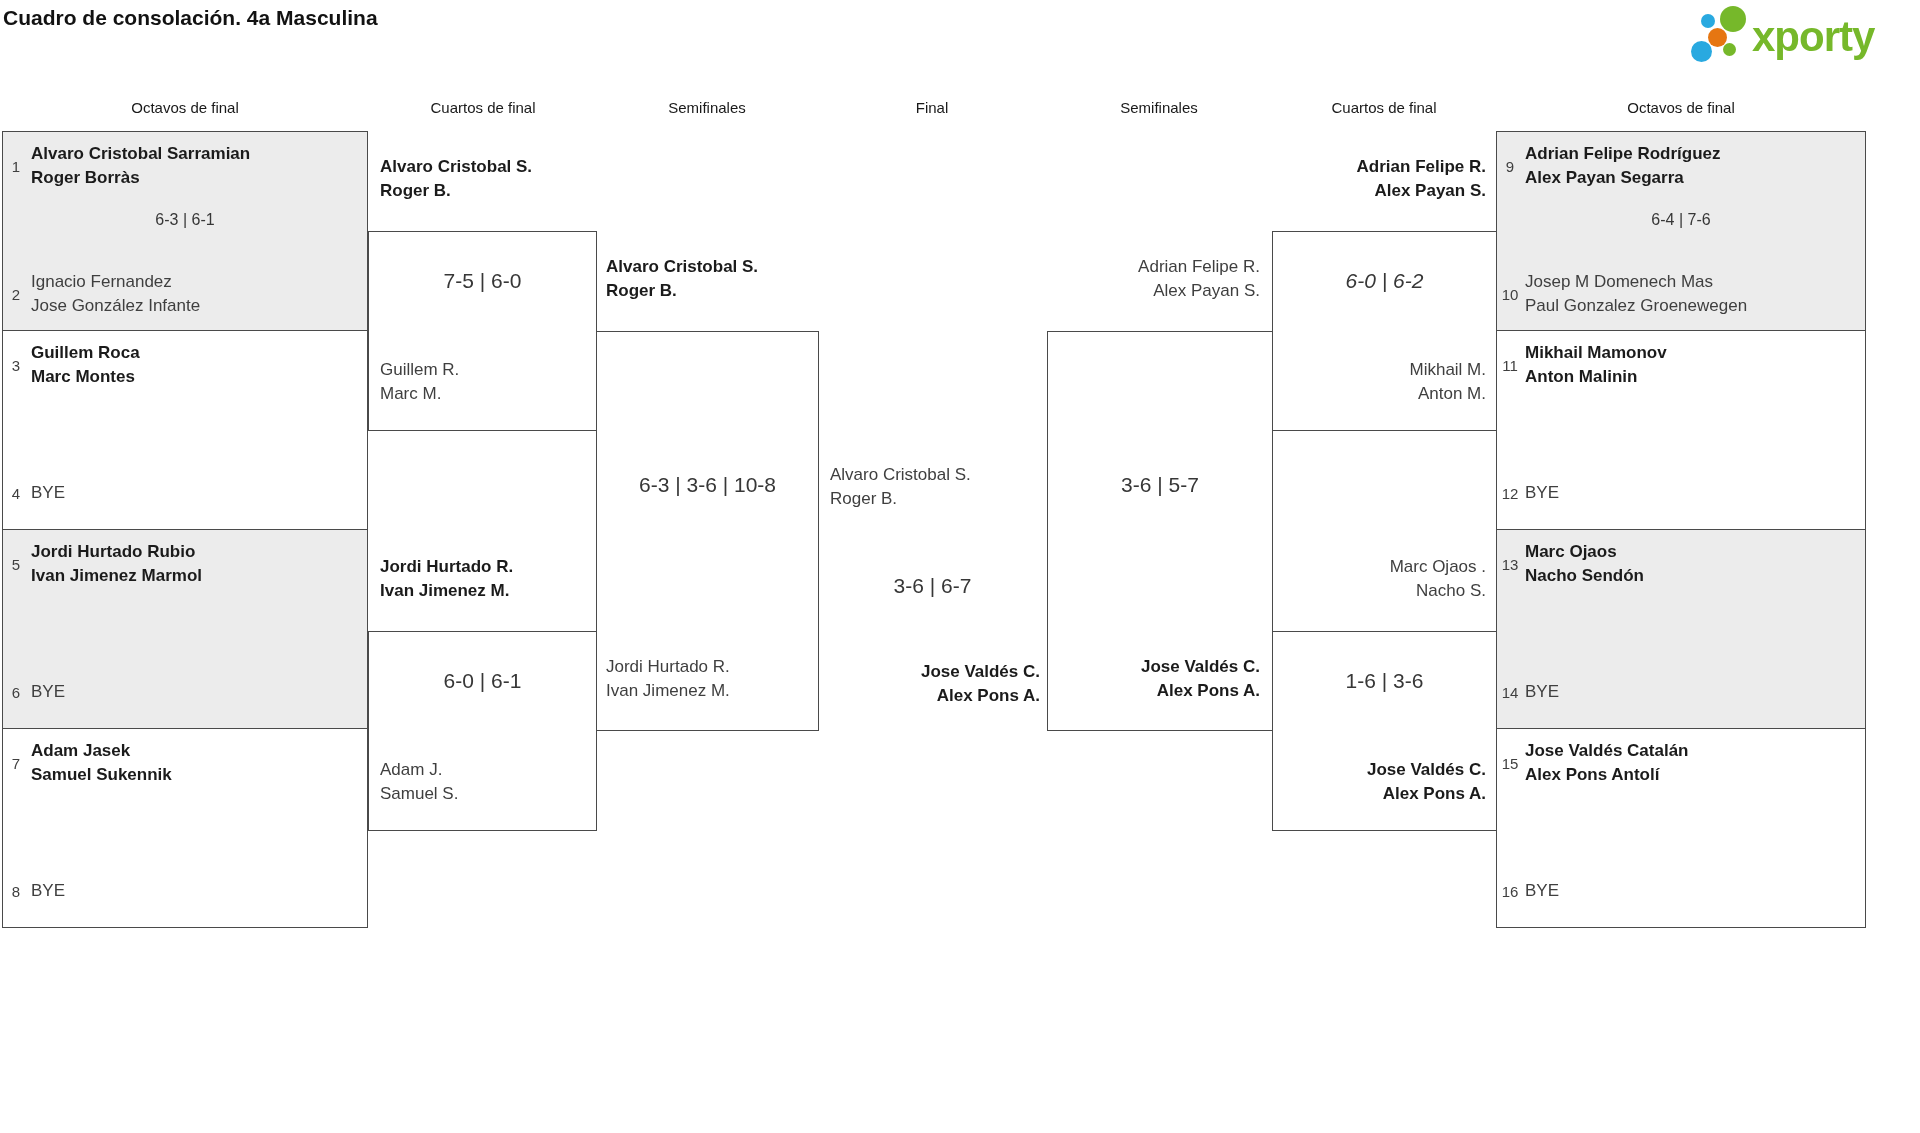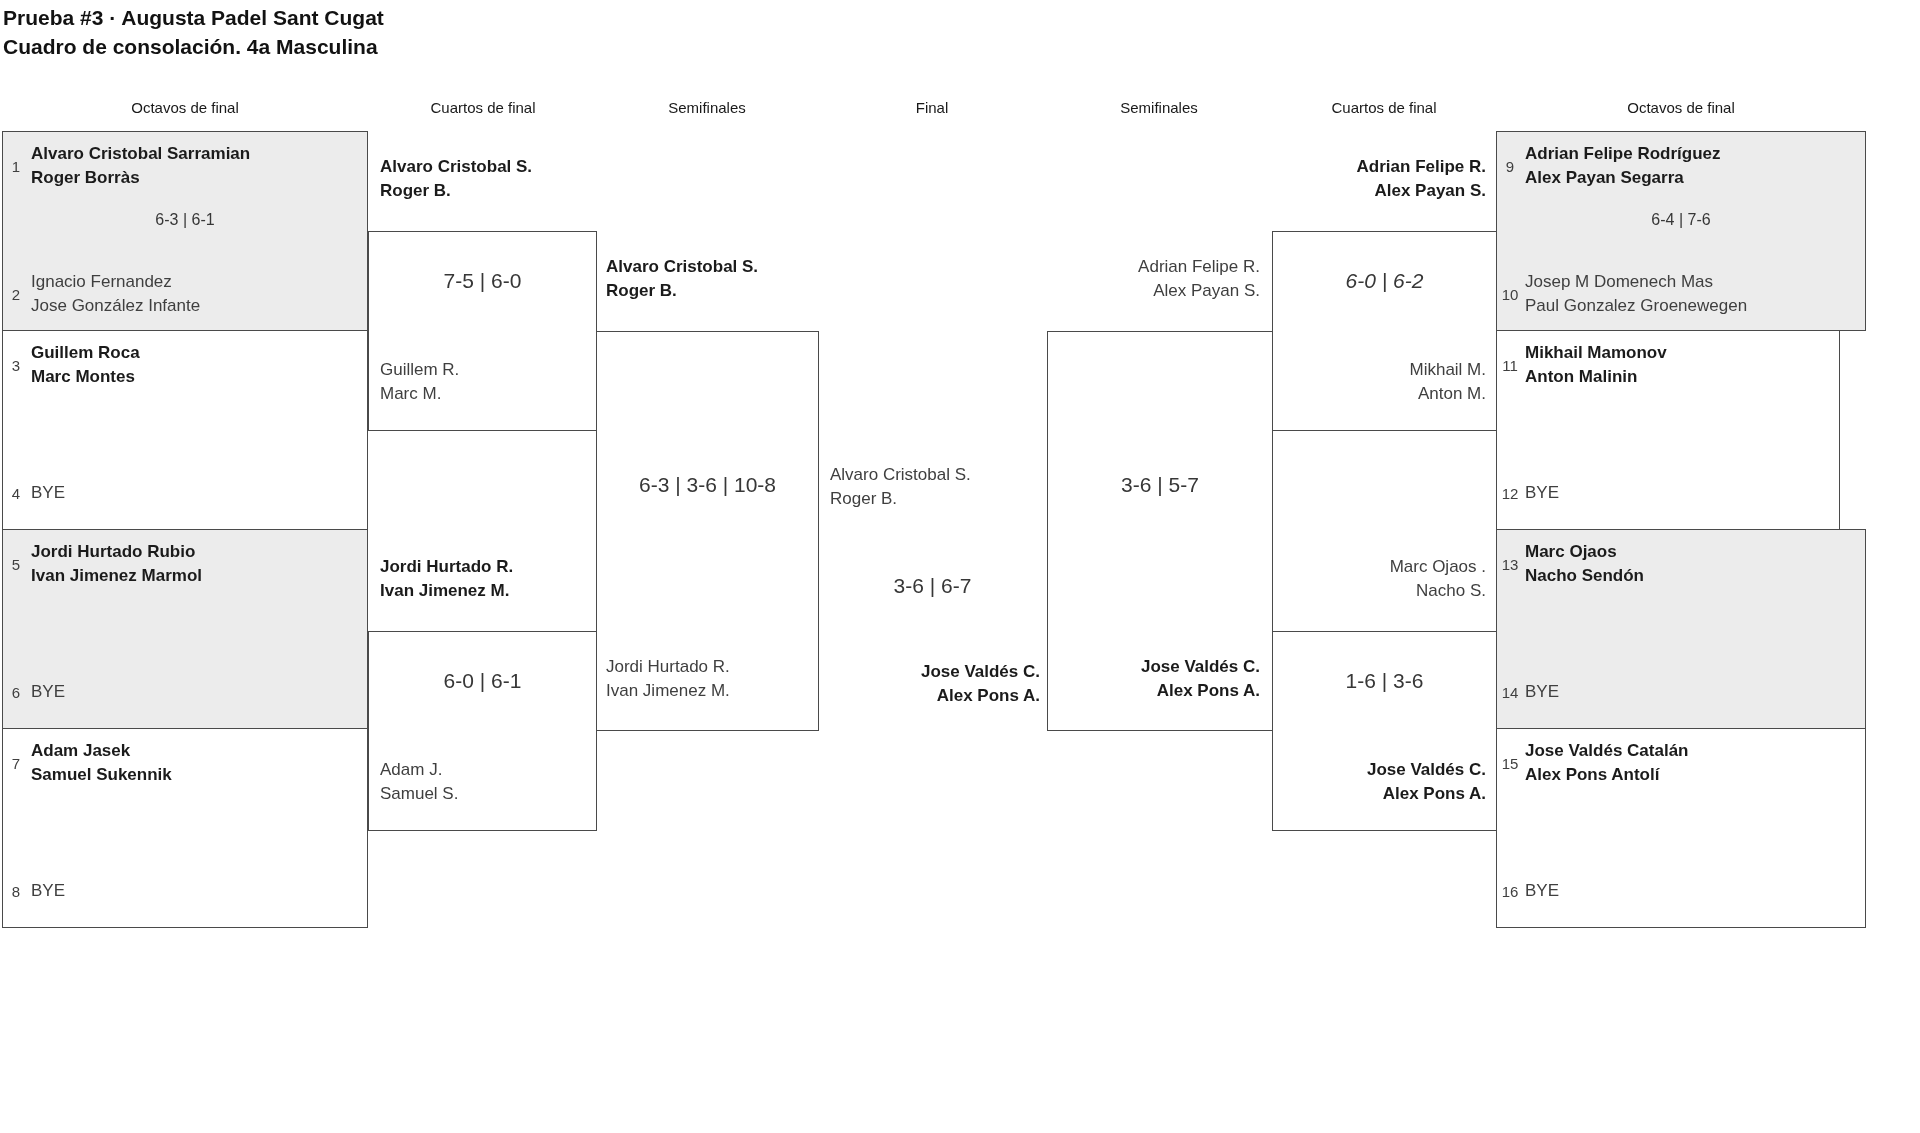--- a/index.html
+++ b/index.html
@@ -41,24 +41,31 @@
   .label.bold{font-weight:bold;color:#1b1b1b;}
   .label.right{text-align:right;}
   .scoreline{position:absolute;text-align:center;font-size:21px;color:#373737;}
 </style>
 </head>
 <body>
 
 <div class="page">
 
   <div class="title">
-    <div>Prueba #3 · Augusta Padel Sant Cugat</div>
     <div>Cuadro de consolación. 4a Masculina</div>
   </div>
 
+  <div class="logo">
+    <span class="dot blue-sm"></span>
+    <span class="dot green-lg"></span>
+    <span class="dot orange"></span>
+    <span class="dot blue-lg"></span>
+    <span class="dot green-sm"></span>
+    <span class="logo-text">xporty</span>
+  </div>
 
   <div class="colhdr" style="left:85px;">Octavos de final</div>
   <div class="colhdr" style="left:383px;">Cuartos de final</div>
   <div class="colhdr" style="left:607px;">Semifinales</div>
   <div class="colhdr" style="left:832px;">Final</div>
   <div class="colhdr" style="left:1059px;">Semifinales</div>
   <div class="colhdr" style="left:1284px;">Cuartos de final</div>
   <div class="colhdr" style="left:1581px;">Octavos de final</div>
 
   <div class="obox shaded" style="left:2px;top:131px;width:366px;">
@@ -141,21 +148,21 @@
     <div class="oscore">6-4 | 7-6</div>
     <div class="trow r2">
       <span class="seed">10</span>
       <div class="names">
         <div>Josep M Domenech Mas</div>
         <div>Paul Gonzalez Groenewegen</div>
       </div>
     </div>
   </div>
 
-  <div class="obox" style="left:1496px;top:330px;width:344px;">
+  <div class="obox" style="left:1496px;top:330px;width:370px;">
     <div class="trow r1">
       <span class="seed">11</span>
       <div class="names winner">
         <div>Mikhail Mamonov</div>
         <div>Anton Malinin</div>
       </div>
     </div>
     <div class="oscore"></div>
     <div class="trow r2">
       <span class="seed">12</span>

